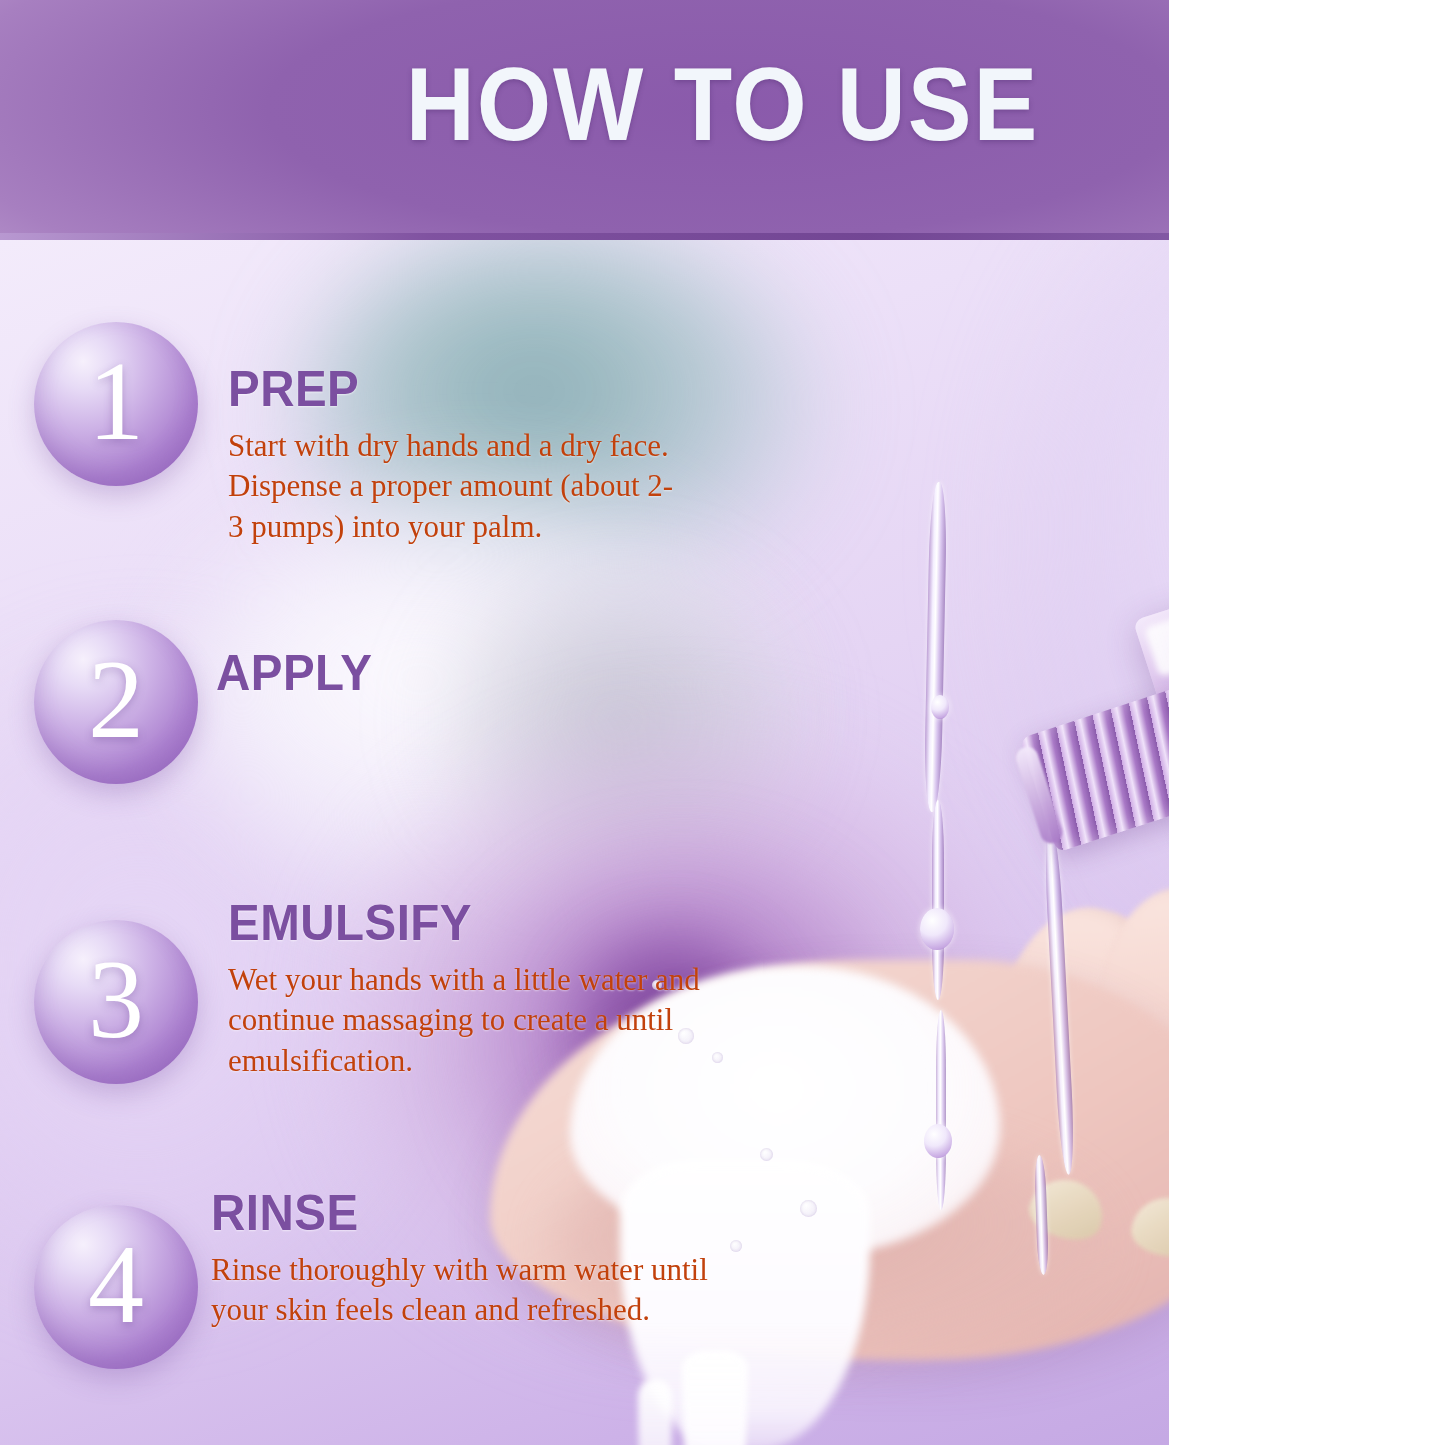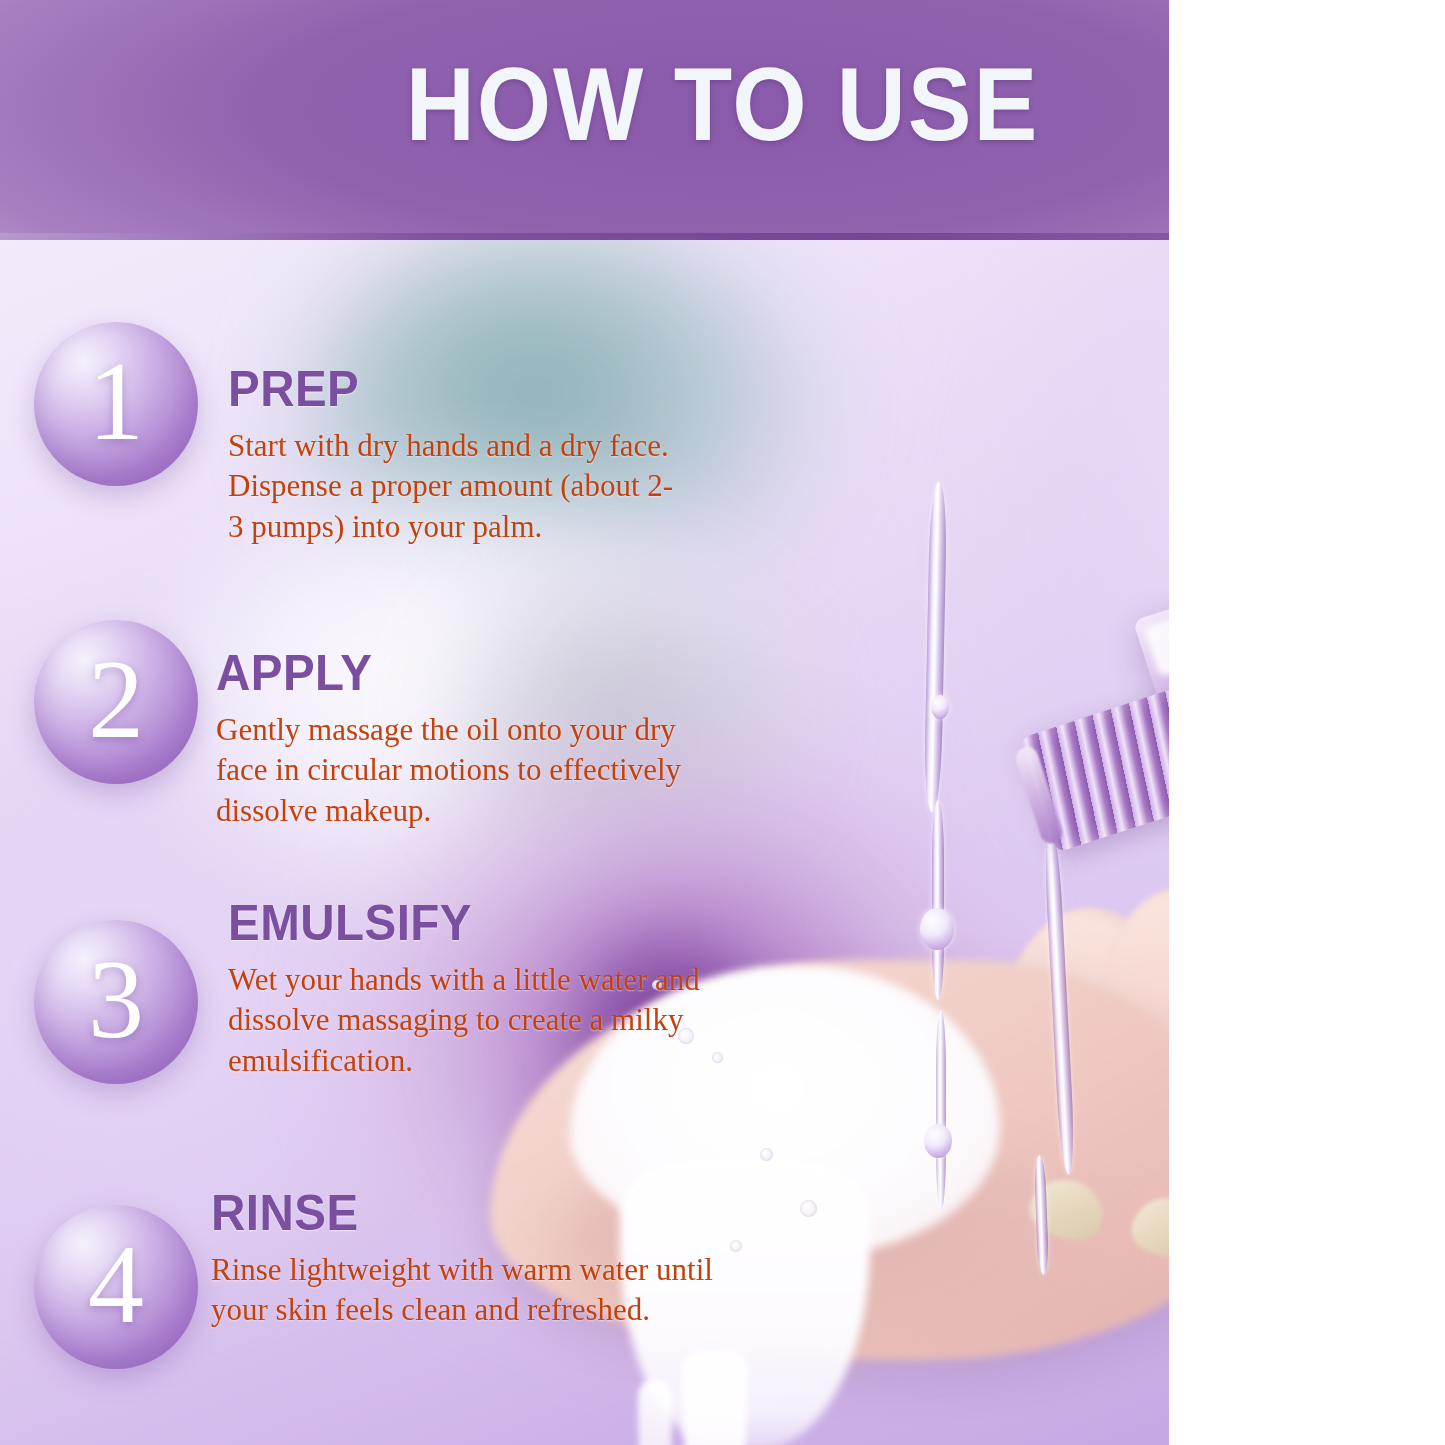--- a/index.html
+++ b/index.html
@@ -498,43 +498,40 @@
 3 pumps) into your palm.</p>
       </div>
     </div>
 
     <div class="step s2">
       <div class="badge">
         <div class="badge-num">2</div>
       </div>
       <div class="step-text">
         <p class="step-title">APPLY</p>
-        <p class="step-body">Gently massage the oil onto your dry
-face in circular motions to effectively
-dissolve makeup.</p>
       </div>
     </div>
 
     <div class="step s3">
       <div class="badge">
         <div class="badge-num">3</div>
       </div>
       <div class="step-text">
         <p class="step-title">EMULSIFY</p>
         <p class="step-body">Wet your hands with a little water and
-dissolve massaging to create a milky
+continue massaging to create a until
 emulsification.</p>
       </div>
     </div>
 
     <div class="step s4">
       <div class="badge">
         <div class="badge-num">4</div>
       </div>
       <div class="step-text">
         <p class="step-title">RINSE</p>
-        <p class="step-body">Rinse lightweight with warm water until
+        <p class="step-body">Rinse thoroughly with warm water until
 your skin feels clean and refreshed.</p>
       </div>
     </div>
 
   </div>
 </div>
 
 </body></html>

